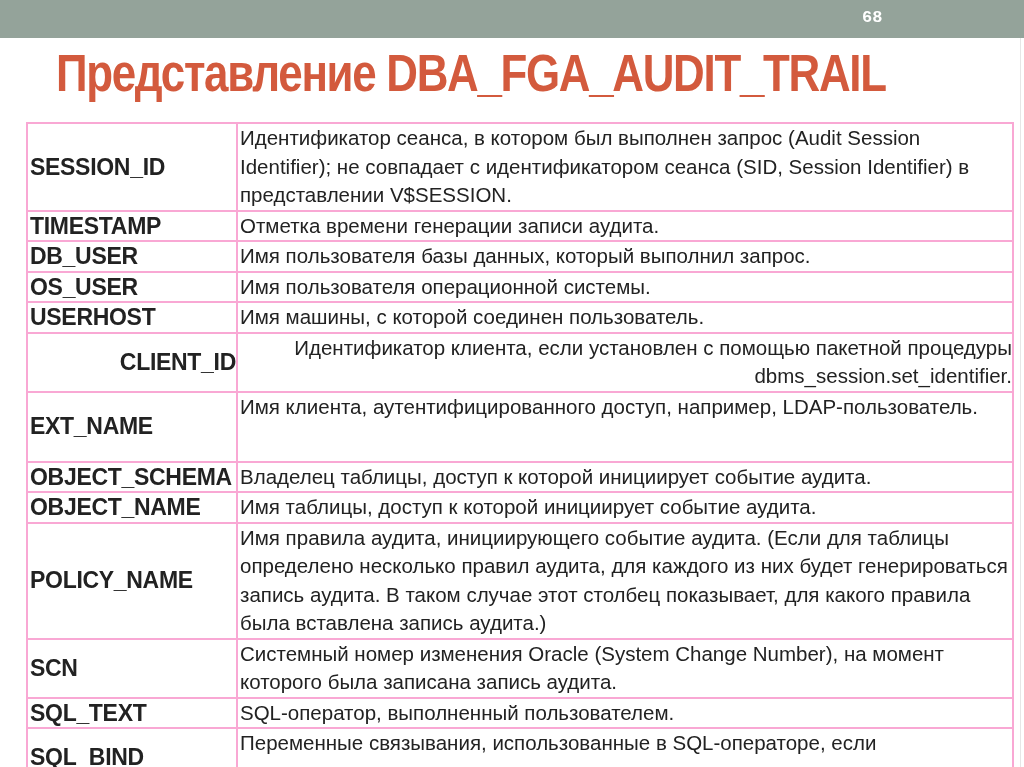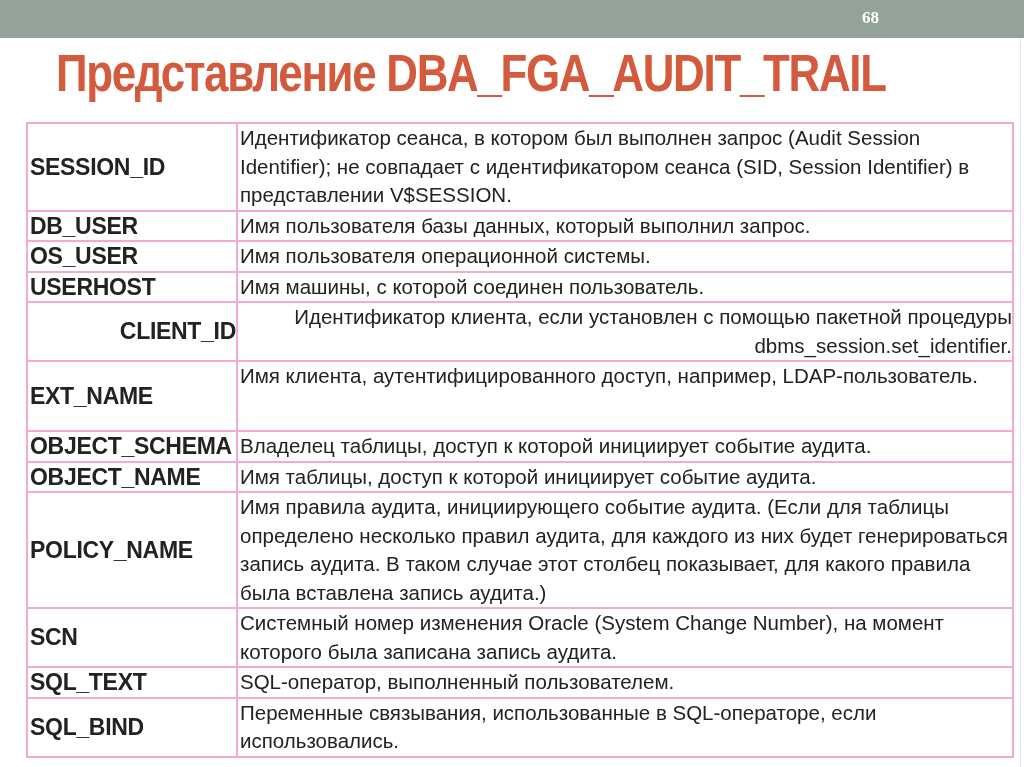--- a/index.html
+++ b/index.html
@@ -8,21 +8,21 @@
       background: #ffffff; position: relative;
       font-family: "Liberation Sans", sans-serif;
     }
     .top-band {
       position: absolute; left: 0; top: 0; width: 1024px; height: 38px;
       background: #94a39a;
     }
     .page-number {
       position: absolute; left: 862px; top: 8px;
       color: #ffffff; font-weight: bold; font-size: 17px;
-      font-family: Liberation Serif, serif;
+      font-family: Liberation Mono, monospace;
     }
     .slide-title {
       position: absolute; left: 56px; top: 44px;
       color: #d35a3d; font-weight: bold;
       font-size: 51px; line-height: 60px; letter-spacing: -1.5px;
       font-family: "Liberation Sans", sans-serif;
       transform: scaleX(0.86); transform-origin: left top;
       white-space: nowrap;
     }
     .attr-table {
@@ -55,20 +55,24 @@
 <div class="top-band"></div>
 <div class="page-number">68</div>
 <div class="slide-title">Представление DBA_FGA_AUDIT_TRAIL</div>
 <div class="right-rule"></div>
 
 <table class="attr-table">
   <tbody id="table-body">
     <tr style="height: 85px;">
         <td class="col-name">SESSION_ID</td>
         <td class="col-desc">Идентификатор сеанса, в котором был выполнен запрос (Audit Session Identifier); не совпадает с идентификатором сеанса (SID, Session Identifier) в представлении V$SESSION.</td>
+      </tr>
+    <tr style="height: 30px;">
+        <td class="col-name">TIMESTAMP</td>
+        <td class="col-desc">Отметка времени генерации записи аудита.</td>
       </tr>
     <tr style="height: 29px;">
         <td class="col-name">DB_USER</td>
         <td class="col-desc">Имя пользователя базы данных, который выполнил запрос.</td>
       </tr>
     <tr style="height: 29px; padding-left: 32px;">
         <td class="col-name">OS_USER</td>
         <td class="col-desc">Имя пользователя операционной системы.</td>
       </tr>
     <tr style="height: 30px;">

